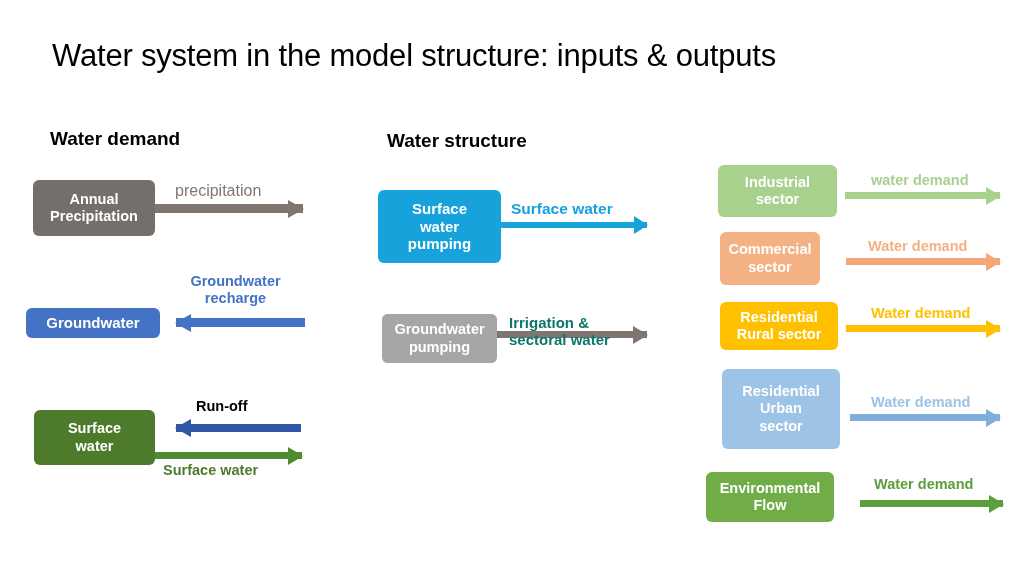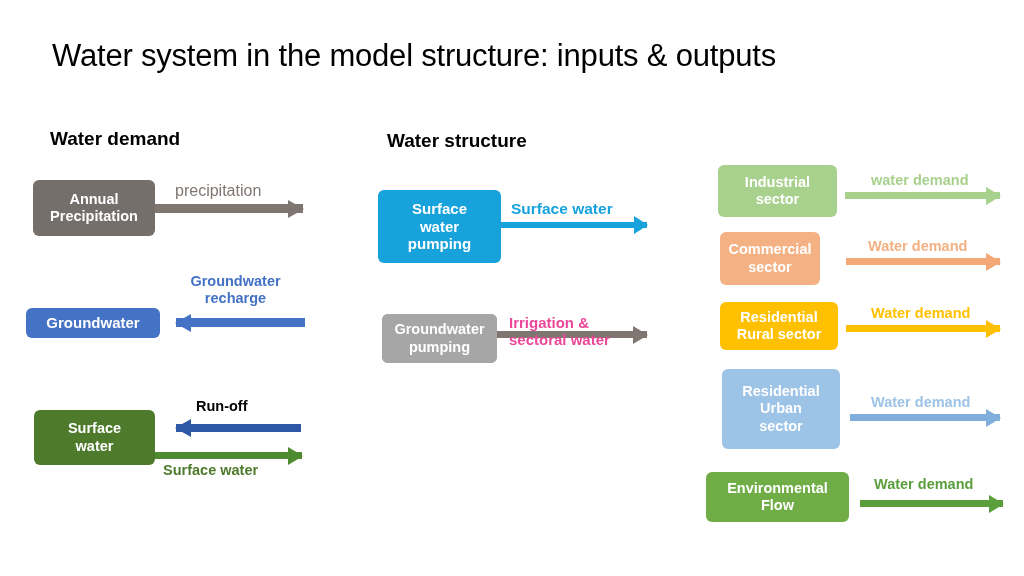--- a/index.html
+++ b/index.html
@@ -156,21 +156,21 @@
   <div class="arrow-label" style="left:511px; top:200px; font-size:15.5px; color:#17A2DC;">Surface water</div>
 
   <div class="box" style="left:382px; top:314px; width:115px; height:49px; font-size:14.5px; background:#A6A6A6;">Groundwater
 pumping</div>
   <div class="arrow arrow-r" style="left:390px; top:331px; width:257px; height:7px;">
     <div class="shaft" style="background:#7F7672;"></div>
     <div class="head" style="border-left:15px solid #7F7672;"></div>
   </div>
   <div class="box" style="left:382px; top:314px; width:115px; height:49px; font-size:14.5px; background:#A6A6A6;">Groundwater
 pumping</div>
-  <div class="arrow-label" style="left:509px; top:314px; font-size:15px; color:#ec4899;">Irrigation &amp;
+  <div class="arrow-label" style="left:509px; top:314px; font-size:15px; color:#0f766e;">Irrigation &amp;
 sectoral water</div>
 
   <div class="box" style="left:718px; top:165px; width:119px; height:52px; font-size:14.5px; background:#A9D18E;">Industrial
 sector</div>
   <div class="arrow arrow-r" style="left:845px; top:192px; width:155px; height:7px;">
     <div class="shaft" style="background:#A9D18E;"></div>
     <div class="head" style="border-left:15px solid #A9D18E;"></div>
   </div>
   <div class="arrow-label" style="left:871px; top:172px; font-size:14.5px; color:#A9D18E;">water demand</div>
 
@@ -192,21 +192,21 @@
 
   <div class="box" style="left:722px; top:369px; width:118px; height:80px; font-size:14.5px; background:#9DC3E6;">Residential
 Urban
 sector</div>
   <div class="arrow arrow-r" style="left:850px; top:414px; width:150px; height:7px;">
     <div class="shaft" style="background:#7FAEDC;"></div>
     <div class="head" style="border-left:15px solid #7FAEDC;"></div>
   </div>
   <div class="arrow-label" style="left:871px; top:394px; font-size:14.5px; color:#9DC3E6;">Water demand</div>
 
-  <div class="box" style="left:706px; top:472px; width:143px; height:50px; font-size:14.5px; background:#70AD47;">Environmental
+  <div class="box" style="left:706px; top:472px; width:128px; height:50px; font-size:14.5px; background:#70AD47;">Environmental
 Flow</div>
   <div class="arrow arrow-r" style="left:860px; top:500px; width:143px; height:7px;">
     <div class="shaft" style="background:#5B9E3C;"></div>
     <div class="head" style="border-left:15px solid #5B9E3C;"></div>
   </div>
   <div class="arrow-label" style="left:874px; top:476px; font-size:14.5px; color:#5B9E3C;">Water demand</div>
 
 </div>
 
 </body></html>

